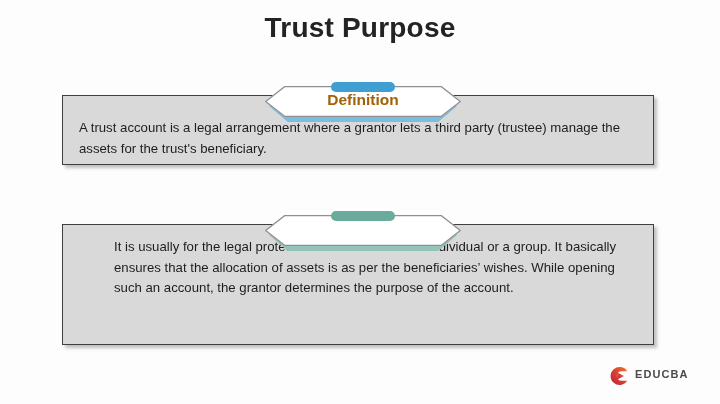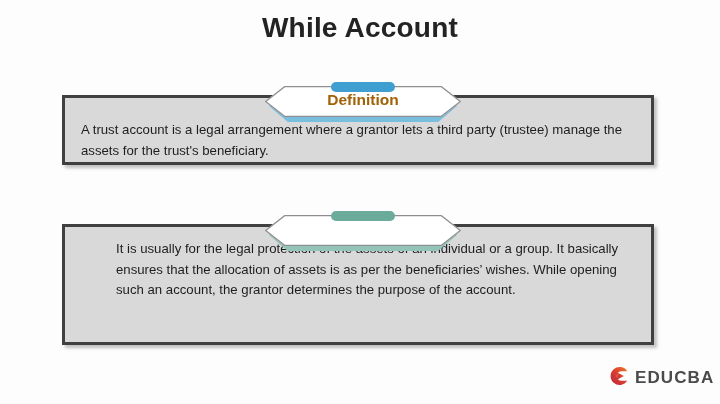--- a/index.html
+++ b/index.html
@@ -45,21 +45,21 @@
   }
   #section-definition { top: 82px; }
   #section-purpose    { top: 211px; }
 
   
   .panel {
     position: absolute;
     left: 0;
     width: 592px;
     background: #d9d9d9;
-    border: 3px solid #404040;
+    border: 1px solid #404040;
     box-sizing: border-box;
     box-shadow: 3px 3px 3px rgba(120,120,125,0.45);
   }
   #panel-definition {
     top: 13px;
     height: 70px;
   }
   #panel-purpose {
     top: 13px;
     height: 121px;
@@ -153,32 +153,32 @@
     position: absolute;
     left: 0;
     top: 1px;
     width: 22px;
     height: 22px;
   }
   #logo-text {
     position: absolute;
     left: 27px;
     top: 4px;
-    font-size: 17px;
+    font-size: 11px;
     font-weight: bold;
     letter-spacing: 1.1px;
     color: #4a4a4a;
   }
 </style>
 </head>
 <body>
 
 <div id="infographic">
 
-  <div id="page-title">While Account</div>
+  <div id="page-title">Trust Purpose</div>
 
   <div class="section" id="section-definition">
 
     <div class="panel" id="panel-definition">
       <div class="panel-text" id="text-definition">A trust account is a legal arrangement where a grantor lets a third party (trustee) manage the assets for the trust's beneficiary.</div>
     </div>
 
     <div class="banner" id="banner-definition">
       <div class="banner-shadow"></div>
       <div class="banner-body"></div>

